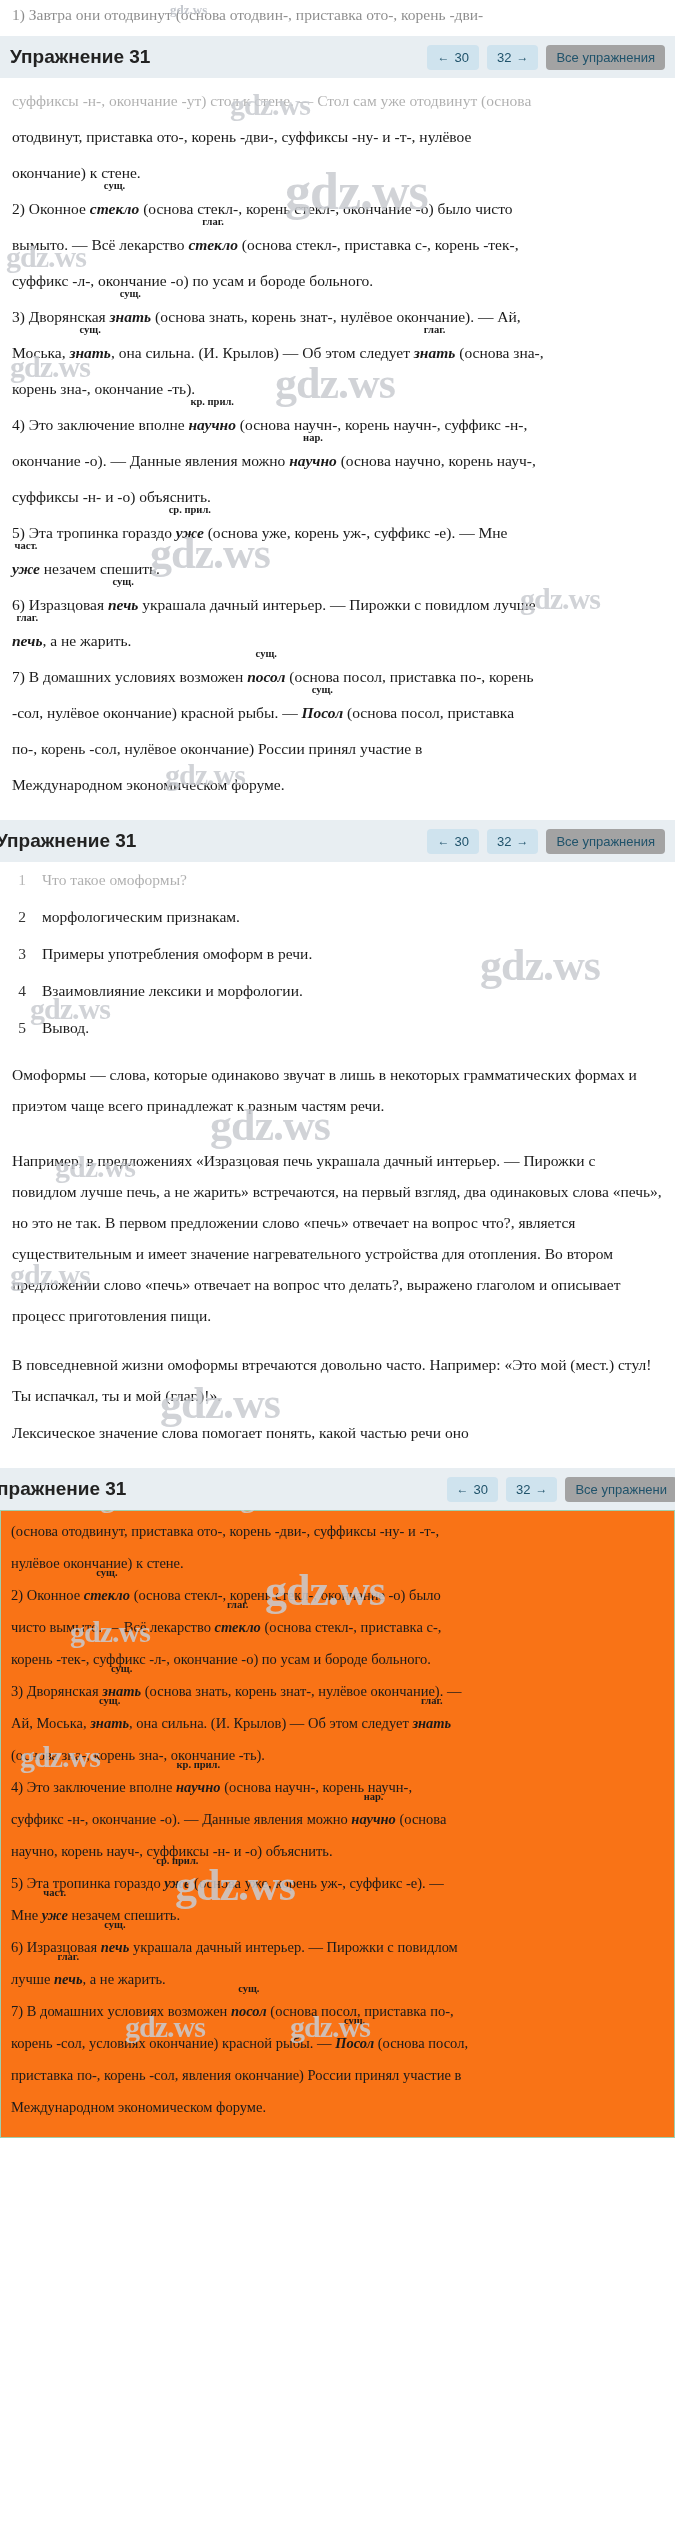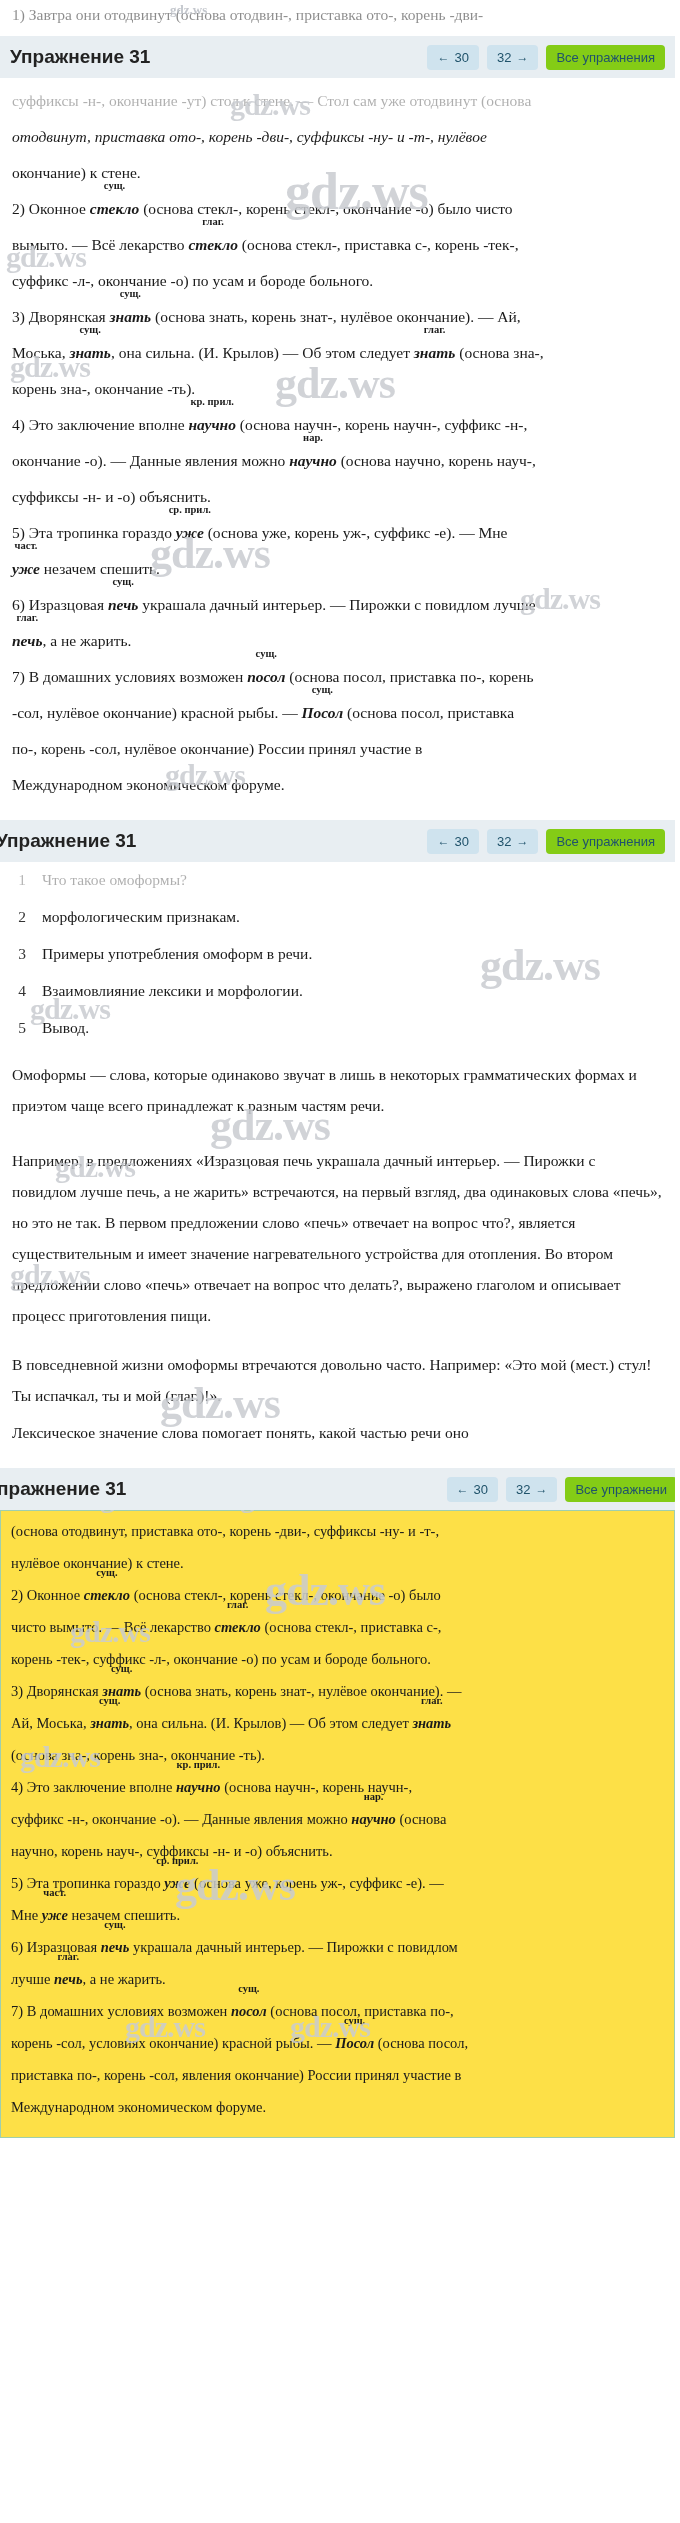--- a/index.html
+++ b/index.html
@@ -67,41 +67,41 @@
     font-size: 13px;
     padding: 5px 10px;
     display: inline-flex;
     align-items: center;
     gap: 5px;
     cursor: pointer;
     white-space: nowrap;
   }
   .navbtn .arr { font-size: 12px; }
   .allbtn {
-    background: #84cc16;
+    background: #a3a3a3;
     color: #20536b;
     border: none;
     border-radius: 4px;
     font-family: "Liberation Sans", sans-serif;
     font-size: 13px;
     padding: 5px 10px;
     cursor: pointer;
     white-space: nowrap;
   }
 
   
   .content {
     padding: 8px 12px 6px 12px;
     font-size: 15.5px;
     line-height: 30px;
     position: relative;
     z-index: 4;
   }
   .content p { margin: 0 0 6px 0; }
-  .it { font-style: italic; }
+  .it { }
 
   
   .ann {
     position: relative;
     display: inline-block;
     font-style: italic;
     font-weight: bold;
   }
   .ann .lab {
     position: absolute;
@@ -127,21 +127,21 @@
     gap: 16px;
     font-size: 15.5px;
     line-height: 27px;
     margin-bottom: 10px;
   }
   .plan-num { width: 14px; text-align: right; color: #333; flex: 0 0 auto; }
   .plan-txt { flex: 1 1 auto; }
 
   
   .green {
-    background: #fde047;
+    background: #f97316;
     border: 1px solid #9ecfae;
     margin: 0;
     padding: 6px 10px 12px 10px;
     font-size: 14.5px;
     line-height: 28px;
     position: relative;
     z-index: 4;
   }
   .green p { margin: 0 0 4px 0; }
 

